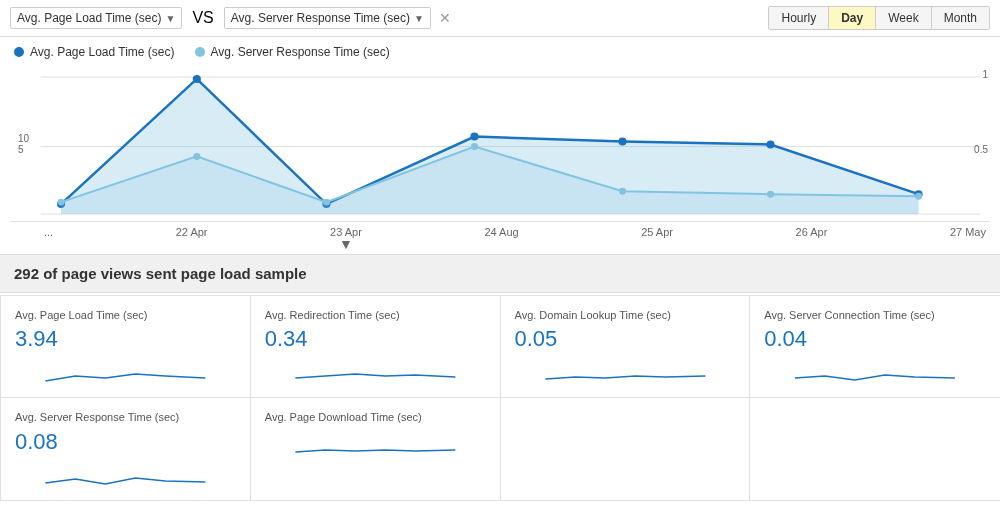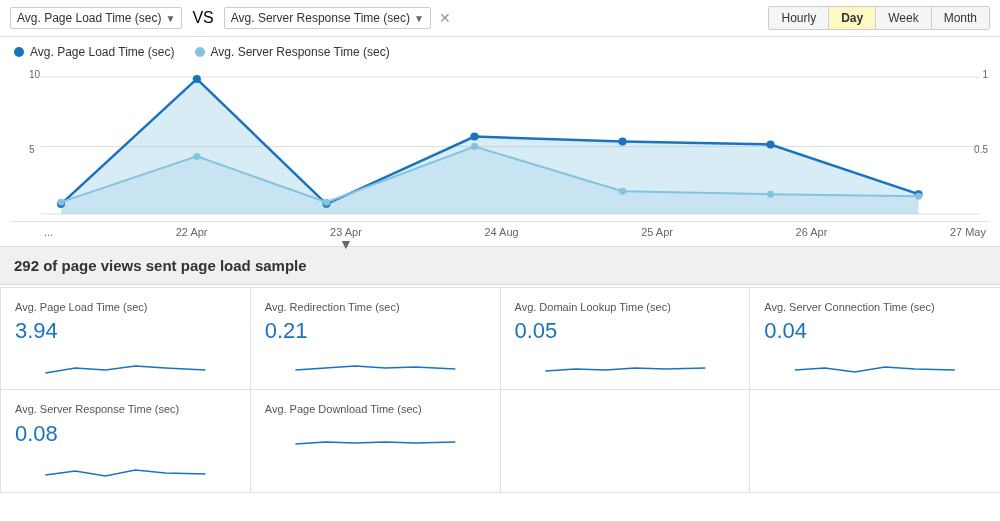--- a/index.html
+++ b/index.html
@@ -75,21 +75,21 @@
 
     
     .summary-bar {
       background: #f0f0f0;
       padding: 10px 14px;
       font-size: 15px;
       font-weight: bold;
       color: #333;
       border-top: 1px solid #ddd;
       border-bottom: 1px solid #ddd;
-      margin-top: 4px;
+      margin-top: 12px;
     }
 
     
     .metrics-grid {
       display: grid;
       grid-template-columns: repeat(4, 1fr);
       gap: 0;
       border-left: 1px solid #e0e0e0;
     }
     .metric-card {
@@ -98,26 +98,26 @@
       border-bottom: 1px solid #e0e0e0;
     }
     .metric-card:nth-child(4n) { border-right: none; }
     .metric-label { font-size: 11px; color: #555; margin-bottom: 4px; line-height: 1.3; }
     .metric-value { font-size: 22px; color: #1a73c0; font-weight: 300; margin-bottom: 4px; }
     .metric-sparkline { height: 30px; width: 100%; }
 
     
     .y-labels-left {
       position: absolute;
-      left: 19px;
+      left: 8px;
       top: 0;
       height: 100%;
       display: flex;
       flex-direction: column;
-      justify-content: space-between;
+      justify-content: center;
       font-size: 10px;
       color: #666;
       padding: 2px 0;
     }
     .y-labels-right {
       position: absolute;
       right: 2px;
       top: 0;
       height: 100%;
       display: flex;
@@ -230,21 +230,21 @@
 
   <div class="metric-card">
     <div class="metric-label">Avg. Page Load Time (sec)</div>
     <div class="metric-value">3.94</div>
     <svg class="metric-sparkline" viewBox="0 0 160 30">
       <polyline points="0,25 30,20 60,22 90,18 120,20 160,22" fill="none" stroke="#1a73c0" stroke-width="1.5"></polyline>
     </svg>
   </div>
   <div class="metric-card">
     <div class="metric-label">Avg. Redirection Time (sec)</div>
-    <div class="metric-value">0.21</div>
+    <div class="metric-value">0.34</div>
     <svg class="metric-sparkline" viewBox="0 0 160 30">
       <polyline points="0,22 30,20 60,18 90,20 120,19 160,21" fill="none" stroke="#1a73c0" stroke-width="1.5"></polyline>
     </svg>
   </div>
   <div class="metric-card">
     <div class="metric-label">Avg. Domain Lookup Time (sec)</div>
     <div class="metric-value">0.05</div>
     <svg class="metric-sparkline" viewBox="0 0 160 30">
       <polyline points="0,23 30,21 60,22 90,20 120,21 160,20" fill="none" stroke="#1a73c0" stroke-width="1.5"></polyline>
     </svg>

